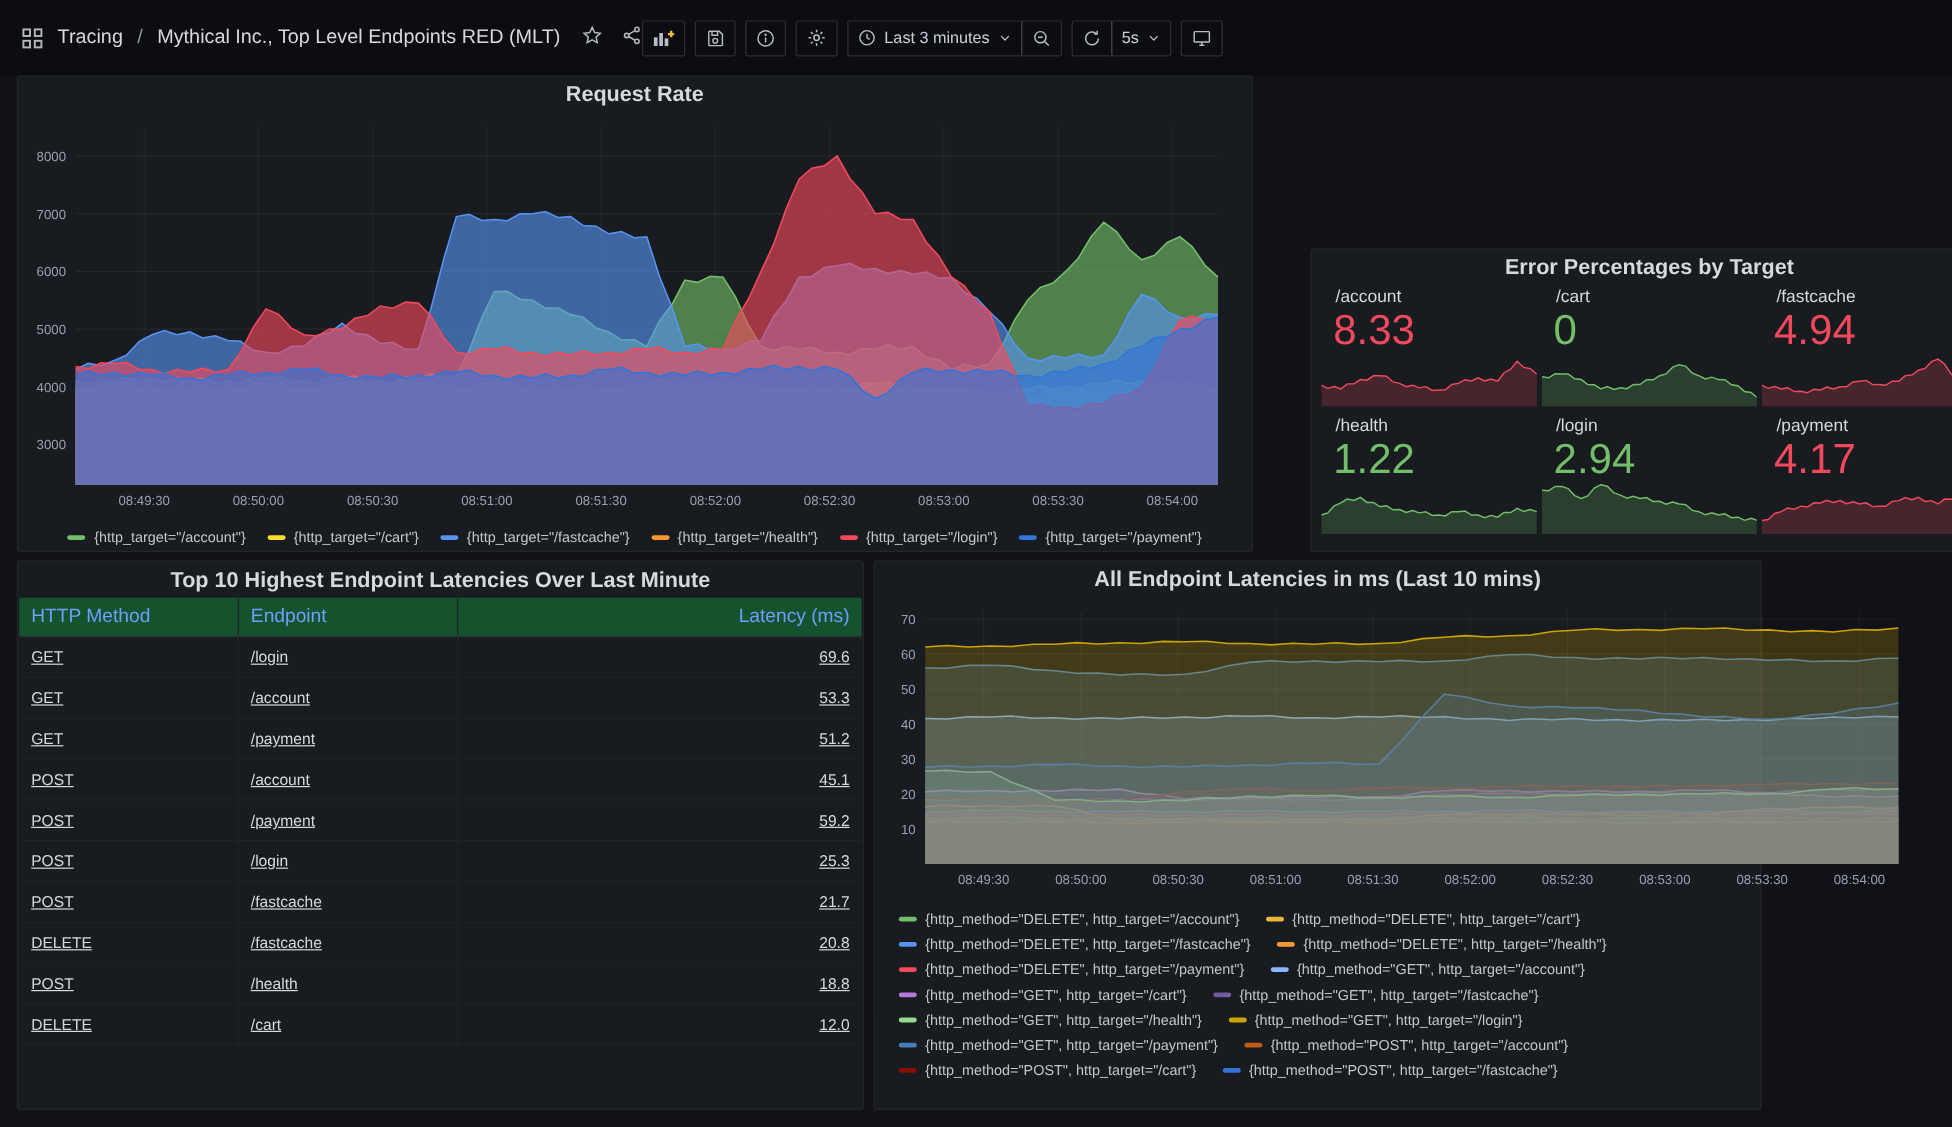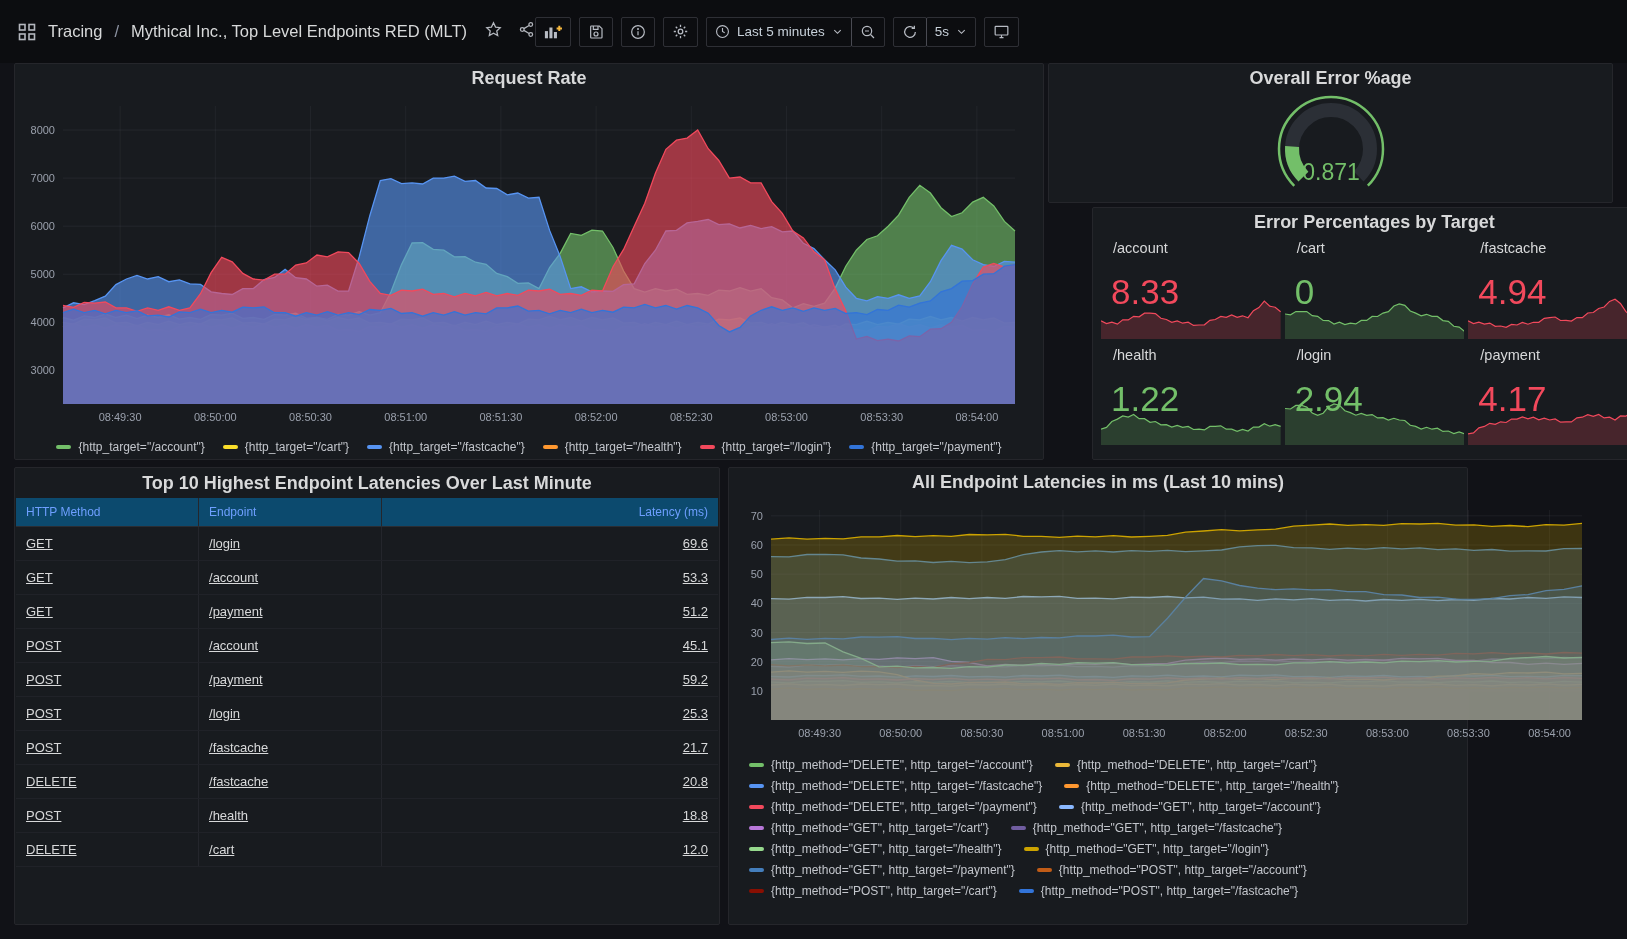--- a/index.html
+++ b/index.html
@@ -40,33 +40,33 @@
   .legend { display:flex; flex-wrap:wrap; align-items:center; font-size:12px; color:#c3c6cc; }
   #rr-legend { justify-content:center; padding:2px 8px 0 8px; column-gap:18px; row-gap:2px; }
   #lat-legend { padding:6px 4px 0 20px; column-gap:22px; row-gap:7px; }
   .li { display:inline-flex; align-items:center; gap:7px; cursor:pointer; white-space:nowrap; }
   .li i { display:inline-block; width:15px; height:4px; border-radius:2px; }
 
   
   .tbl-wrap { padding:0 1px; }
   table.tbl { width:100%; border-collapse:collapse; font-size:13px; table-layout:fixed; }
   .tbl thead th { color:#6e9fff; font-weight:400; text-align:left; padding:7px 10px;
-    background:#0c4a6e; border-bottom:1px solid #2a2d33; font-size:12px; }
+    background:#14532d; border-bottom:1px solid #2a2d33; font-size:16px; }
   .tbl th.num, .tbl td.num { text-align:right; }
   .tbl td { padding:9px 10px; border-bottom:1px solid #202228; color:#d8d9da; }
   .tbl td:nth-child(1), .tbl th:nth-child(1) { border-right:1px solid #24262c; width:26%; }
   .tbl td:nth-child(2), .tbl th:nth-child(2) { border-right:1px solid #24262c; width:26%; }
   .lnk { text-decoration:underline; cursor:pointer; }
 
   
   #tiles { display:grid; grid-template-columns:repeat(3,1fr); grid-template-rows:repeat(2,1fr);
     gap:4px; padding:0 8px 8px 8px; height:217px; }
   .tile { position:relative; overflow:hidden; }
   .tile-label { position:absolute; top:4px; left:12px; font-size:14.5px; color:#d8d9da; z-index:2; }
-  .tile-value { position:absolute; top:36px; left:10px; font-size:35px; font-weight:500;
+  .tile-value { position:absolute; top:20px; left:10px; font-size:35px; font-weight:500;
     line-height:1.15; z-index:2; }
   .tile svg { position:absolute; bottom:0; left:0; }
 
   #gauge-wrap { display:flex; justify-content:center; }
 </style>
 </head>
 <body>
 
 <div class="navbar">
   <div class="breadcrumb">
@@ -126,21 +126,21 @@
         <circle cx="12" cy="12" r="3.2"></circle>
         <path d="M12 2.5v3M12 18.5v3M2.5 12h3M18.5 12h3M5.3 5.3l2.1 2.1M16.6 16.6l2.1 2.1M18.7 5.3l-2.1 2.1M7.4 16.6l-2.1 2.1"></path>
       </svg>
     </div>
     <div class="tb-group">
       <div class="tb-btn">
         <svg width="15" height="15" viewBox="0 0 24 24" fill="none" stroke="#b8bcc4" stroke-width="1.8">
           <circle cx="12" cy="12" r="9.5"></circle>
             <path d="M12 6.5V12l3.5 2"></path>
         </svg>
-        <span class="tb-label">Last 5 minutes</span>
+        <span class="tb-label">Last 3 minutes</span>
         <svg width="11" height="11" viewBox="0 0 24 24" fill="none" stroke="#b8bcc4" stroke-width="2.4">
           <path d="M5 9l7 7 7-7"></path>
         </svg>
       </div>
       <div class="tb-btn">
         <svg width="16" height="16" viewBox="0 0 24 24" fill="none" stroke="#b8bcc4" stroke-width="1.8">
           <circle cx="10.5" cy="10.5" r="7"></circle>
             <path d="M15.8 15.8L21 21M7.5 10.5h6"></path>
         </svg>
       </div>
@@ -239,31 +239,20 @@
           <i style="background: rgb(242, 73, 92);"></i>
           <span>{http_target="/login"}</span>
         </span>
         <span class="li">
           <i style="background: rgb(50, 116, 217);"></i>
           <span>{http_target="/payment"}</span>
         </span>
       </div>
   </div>
 
-  <div class="panel" id="panel-gauge">
-    <div class="panel-title">Overall Error %age</div>
-    <div id="gauge-wrap">
-        <svg id="gauge" width="170" height="104" viewBox="0 0 170 104">
-          <path d="M48.23044737829953 93.76955262170048A52 52 0 1 1 121.83367156167554 93.70532167529137" fill="none" stroke="#73BF69" stroke-width="2.5"></path>
-          <path d="M57.42283553372465 84.57716446627535A39 39 0 1 1 112.62525367125666 84.52899125646853" fill="none" stroke="#2b2f36" stroke-width="14"></path>
-          <path d="M57.42283553372465 84.57716446627535A39 39 0 0 1 46.07695759129741 54.551169738356776" fill="none" stroke="#73BF69" stroke-width="14"></path>
-          <text x="85" y="88" text-anchor="middle" class="gval" fill="#73BF69">0.871</text>
-        </svg>
-      </div>
-  </div>
 
   <div class="panel" id="panel-errors">
     <div class="panel-title">Error Percentages by Target</div>
     <div id="tiles">
         <div class="tile">
           <div class="tile-label">/account</div>
           <div class="tile-value" style="color: rgb(242, 73, 92);">8.33</div>
           <svg width="180" height="52" viewBox="0 0 180 52" preserveAspectRatio="none" style="width: 100%;">
             <path d="M0.0 33.9L5.5 36.6L10.9 35.1L16.4 37.1L21.8 32.9L27.3 32.9L32.7 29.3L38.2 29.8L43.6 26.2L49.1 26.1L54.5 26.6L60.0 31.3L65.5 32.5L70.9 35.3L76.4 34.0L81.8 36.2L87.3 35.2L92.7 38.4L98.2 38.0L103.6 37.8L109.1 33.4L114.5 32.5L120.0 29.4L125.5 30.4L130.9 27.9L136.4 30.4L141.8 28.8L147.3 30.7L152.7 23.6L158.2 20.6L163.6 14.1L169.1 19.2L174.5 20.2L180.0 24.7L180 52L0 52Z" fill="#F2495C" fill-opacity="0.22"></path>
             <path d="M0.0 33.9L5.5 36.6L10.9 35.1L16.4 37.1L21.8 32.9L27.3 32.9L32.7 29.3L38.2 29.8L43.6 26.2L49.1 26.1L54.5 26.6L60.0 31.3L65.5 32.5L70.9 35.3L76.4 34.0L81.8 36.2L87.3 35.2L92.7 38.4L98.2 38.0L103.6 37.8L109.1 33.4L114.5 32.5L120.0 29.4L125.5 30.4L130.9 27.9L136.4 30.4L141.8 28.8L147.3 30.7L152.7 23.6L158.2 20.6L163.6 14.1L169.1 19.2L174.5 20.2L180.0 24.7" fill="none" stroke="#F2495C" stroke-width="1.2"></path>

